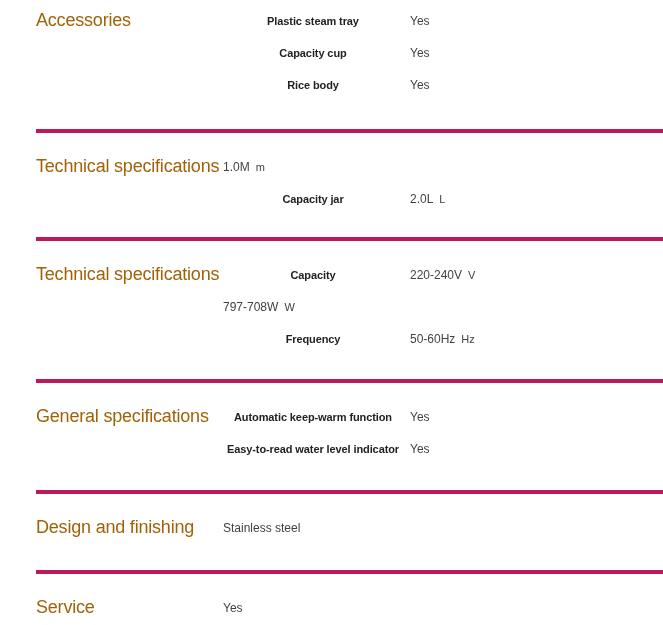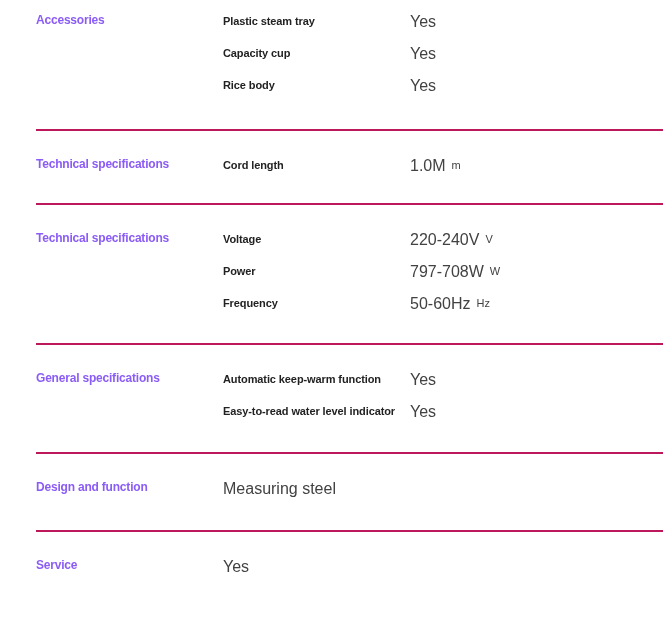--- a/index.html
+++ b/index.html
@@ -10,35 +10,35 @@
     overflow: hidden;
     font-family: "Liberation Sans", sans-serif;
   }
   .spec-table {
     width: 663px;
     padding-left: 36px;
   }
   .section {
     display: flex;
     align-items: flex-start;
-    border-top: 2px solid #be185d;
+    border-top: 4px solid #be185d;
     padding-top: 26px;
   }
   .section:nth-of-type(1) { border-top: none; padding-top: 13px; padding-bottom: 35px; }
   .section:nth-of-type(2) { padding-bottom: 29px; }
   .section:nth-of-type(3) { padding-bottom: 31px; }
   .section:nth-of-type(4) { padding-bottom: 32px; }
   .section:nth-of-type(5) { padding-bottom: 33px; }
   .section:nth-of-type(6) { padding-bottom: 6px; }
   .section-heading {
     width: 187px;
     flex: 0 0 187px;
-    font-size: 12px;
-    font-weight: 700;
-    color: #8b5cf6;
+    font-size: 18px;
+    font-weight: 400;
+    color: #a16207;
     line-height: 18px;
     letter-spacing: -0.2px;
     margin-top: -2px;
   }
   .section-rows {
     flex: 1 1 auto;
     display: flex;
     flex-direction: column;
   }
   .spec-row {
@@ -49,23 +49,24 @@
   .spec-row:last-child { margin-bottom: 0; }
   .spec-label {
     width: 180px;
     flex: 0 0 180px;
     margin-right: 7px;
     font-size: 11px;
     font-weight: 700;
     letter-spacing: -0.1px;
     color: #222222;
     line-height: 17px;
+    text-align: center;
   }
   .spec-value {
-    font-size: 16px;
+    font-size: 12px;
     font-weight: 400;
     color: #424242;
     line-height: 17px;
   }
   .spec-unit {
     font-size: 11px;
     font-weight: 400;
     color: #424242;
     line-height: 17px;
     margin-left: 6px;
@@ -95,39 +96,42 @@
     <div class="spec-value">Yes</div>
 
   </div>
 </div>
   </div>
 
   <div class="section">
     <div class="section-heading">Technical specifications</div>
     <div class="section-rows">
   <div class="spec-row">
-    <div class="spec-label">Cord length</div>
     <div class="spec-value">1.0M</div>
     <div class="spec-unit">m</div>
   </div>
 
+  <div class="spec-row">
+    <div class="spec-label">Capacity jar</div>
+    <div class="spec-value">2.0L</div>
+    <div class="spec-unit">L</div>
+  </div>
 </div>
   </div>
 
   <div class="section">
     <div class="section-heading">Technical specifications</div>
     <div class="section-rows">
   <div class="spec-row">
-    <div class="spec-label">Voltage</div>
+    <div class="spec-label">Capacity</div>
     <div class="spec-value">220-240V</div>
     <div class="spec-unit">V</div>
   </div>
 
   <div class="spec-row">
-    <div class="spec-label">Power</div>
     <div class="spec-value">797-708W</div>
     <div class="spec-unit">W</div>
   </div>
 
   <div class="spec-row">
     <div class="spec-label">Frequency</div>
     <div class="spec-value">50-60Hz</div>
     <div class="spec-unit">Hz</div>
   </div>
 </div>
@@ -144,24 +148,24 @@
 
   <div class="spec-row">
     <div class="spec-label">Easy-to-read water level indicator</div>
     <div class="spec-value">Yes</div>
 
   </div>
 </div>
   </div>
 
   <div class="section">
-    <div class="section-heading">Design and function</div>
+    <div class="section-heading">Design and finishing</div>
     <div class="section-rows">
   <div class="spec-row">
-    <div class="spec-value">Measuring steel</div>
+    <div class="spec-value">Stainless steel</div>
 
   </div>
 </div>
   </div>
 
   <div class="section">
     <div class="section-heading">Service</div>
     <div class="section-rows">
   <div class="spec-row">
     <div class="spec-value">Yes</div>

